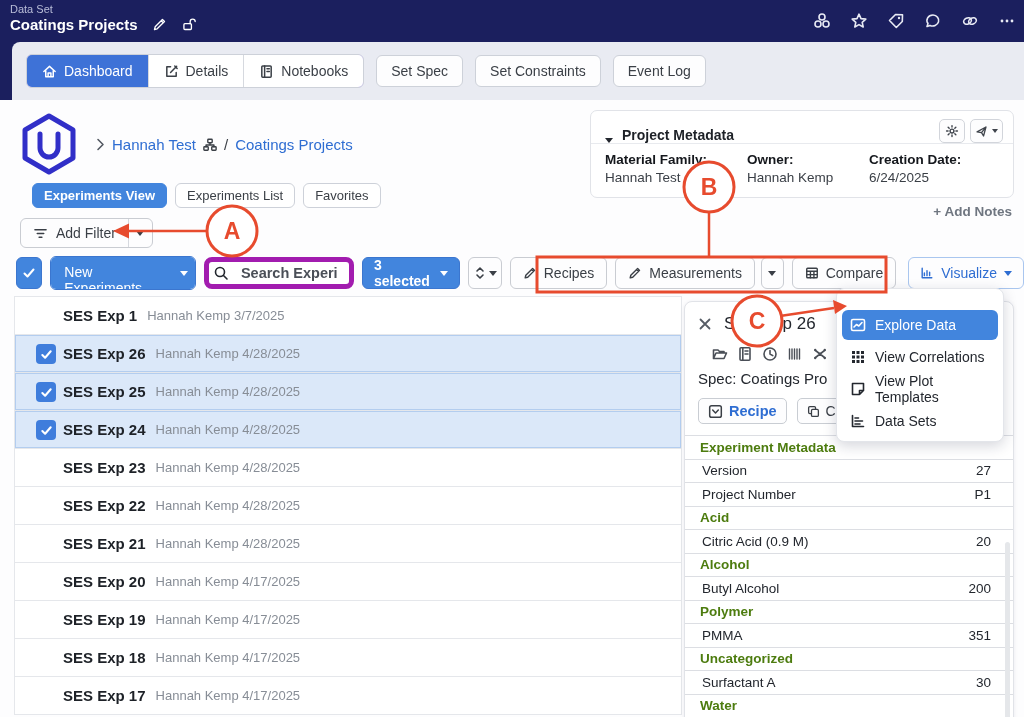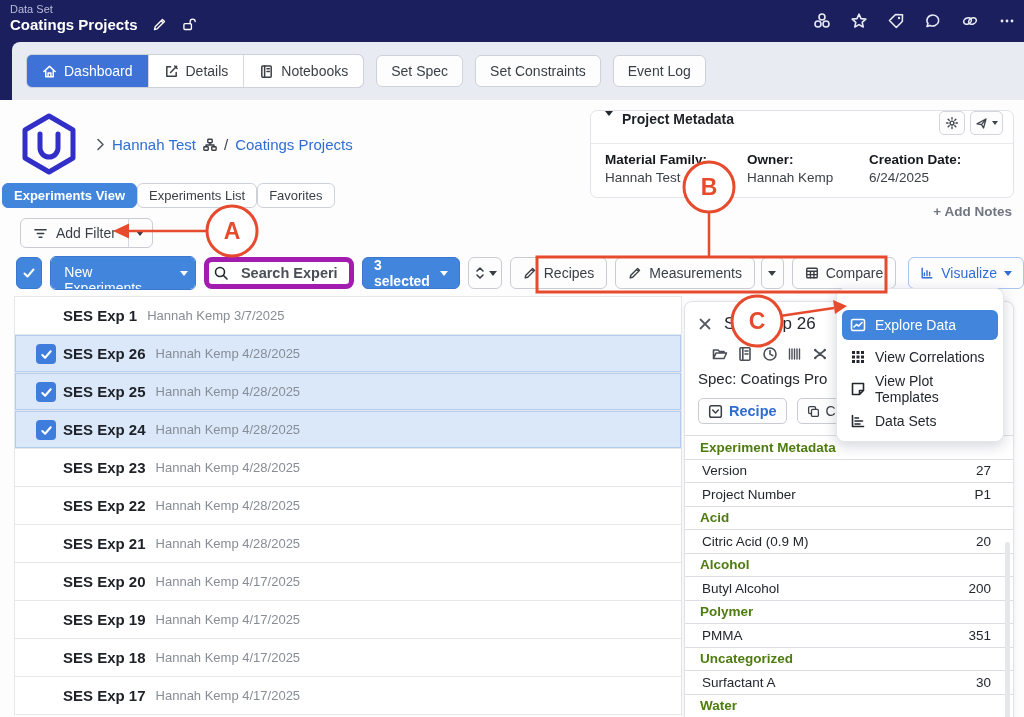--- a/index.html
+++ b/index.html
@@ -29,21 +29,21 @@
 
   
   .main { position:absolute; left:0; top:100px; width:1024px; height:617px; background:#fdfdfe; }
 
   .logo { position:absolute; left:20px; top:12px; width:58px; height:64px; color:#312fc8; }
   .breadcrumb { position:absolute; left:96px; top:36px; display:flex; align-items:center; gap:7px; font-size:15px; }
   .bc-link { color:#2e6dd2; cursor:pointer; }
   .bc-sep { color:#3a3f46; }
   .bc-sitemap { width:14px; height:14px; color:#3a3f46; }
 
-  .view-pills { position:absolute; left:2px; top:83px; display:flex; }
+  .view-pills { position:absolute; left:32px; top:83px; display:flex; gap:8px; }
   .pill { display:flex; align-items:center; height:25px; padding:0 11px; font-size:13px; border-radius:6px; cursor:pointer; background:#fff; border:1px solid #cdd1d9; color:#3a3f46; }
   .pill.active { background:#4285dd; border-color:#4285dd; color:#fff; font-weight:bold; }
 
   .add-filter { position:absolute; left:20px; top:118px; display:flex; align-items:center; height:30px; background:#fdfdfe; border:1px solid #c9ccd2; border-radius:6px; overflow:hidden; }
   .af-main { display:flex; align-items:center; gap:8px; padding:0 12px; font-size:14px; color:#3a3f46; height:100%; cursor:pointer; }
   .af-caret { display:flex; align-items:center; justify-content:center; width:24px; height:100%; border-left:1px solid #d6d9df; cursor:pointer; }
 
   .caret-down { width:0; height:0; border-left:4px solid transparent; border-right:4px solid transparent; border-top:5px solid currentColor; display:inline-block; }
 
   
@@ -72,21 +72,21 @@
   .exp-list { position:absolute; left:14px; top:196px; width:668px; border-top:1px solid #e5e7eb; border-left:1px solid #e5e7eb; border-right:1px solid #e5e7eb; background:#fff; }
   .exp-row { position:relative; height:38px; display:flex; align-items:center; padding-left:48px; gap:10px; border-bottom:1px solid #e5e7eb; background:#fff; cursor:pointer; }
   .exp-row.selected { background:#dbe8f9; box-shadow:inset 0 0 0 1px #b3cdef; }
   .exp-check { position:absolute; left:21px; top:9px; width:20px; height:20px; background:#3f7ddc; border-radius:4px; display:flex; align-items:center; justify-content:center; color:#fff; }
   .exp-name { font-size:15px; font-weight:bold; color:#1d2127; }
   .exp-meta { font-size:13px; color:#878d96; }
 
   
   .card { background:#fff; border:1px solid #e1e3e8; border-radius:7px; }
   .meta-card { position:absolute; left:590px; top:10px; width:424px; height:88px; }
-  .meta-head { display:flex; align-items:flex-start; height:33px; padding:0 10px 0 14px; border-bottom:1px solid #e8eaee; }
+  .meta-head { display:flex; align-items:flex-end; height:33px; padding:0 10px 0 14px; border-bottom:1px solid #e8eaee; }
   .meta-title { font-size:14px; font-weight:bold; color:#1d2127; margin-left:9px; flex:1; }
   .sq-btn { display:flex; align-items:center; justify-content:center; gap:4px; height:24px; min-width:26px; padding:0 4px; border:1px solid #d2d5db; border-radius:5px; background:#fdfdfe; color:#3f444c; cursor:pointer; }
   .meta-body { display:flex; padding:8px 14px 0 14px; gap:0; }
   .meta-field { font-size:13.5px; }
   .mf-1 { width:142px; } .mf-2 { width:122px; }
   .meta-label { font-weight:bold; color:#15181d; margin-bottom:3px; }
   .meta-value { color:#3a3f46; }
   .add-notes { position:absolute; right:12px; top:104px; font-size:13.5px; font-weight:bold; color:#6f7680; cursor:pointer; }
 
   

